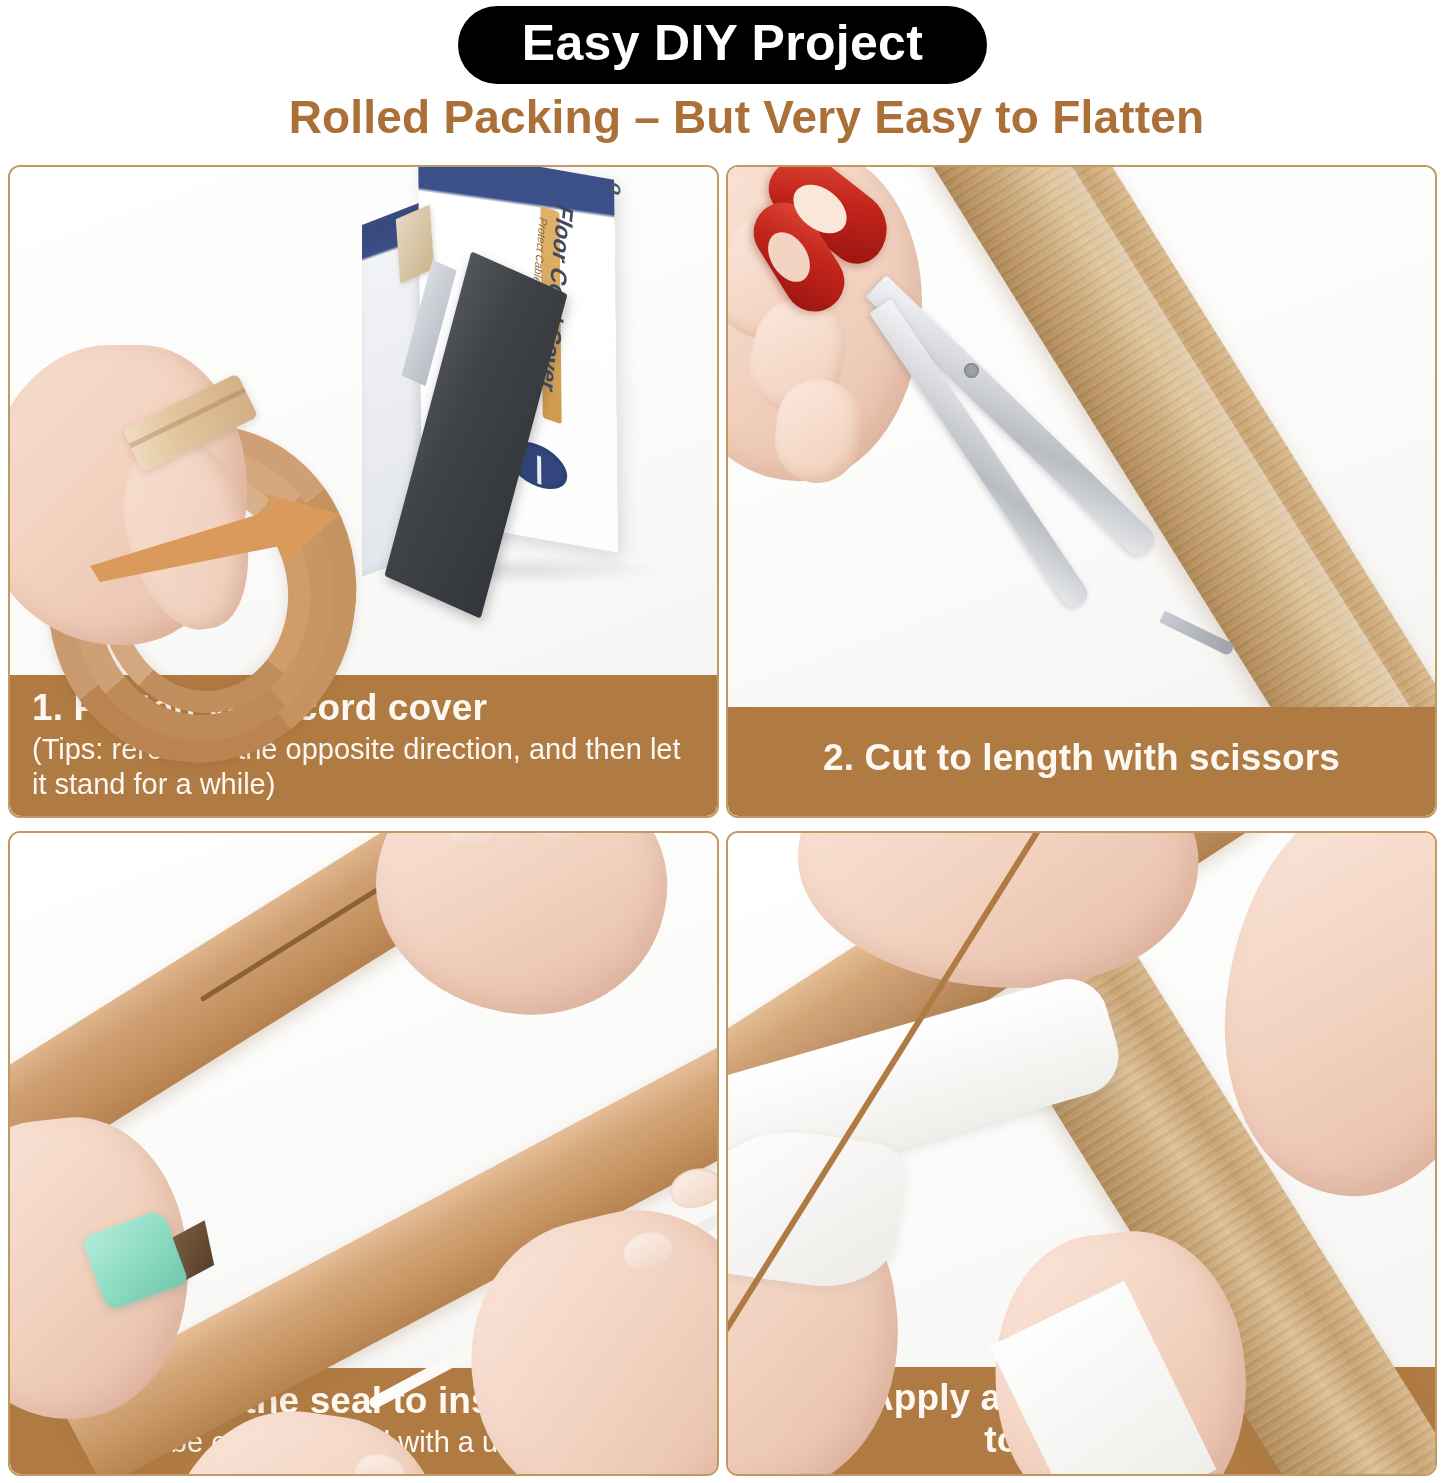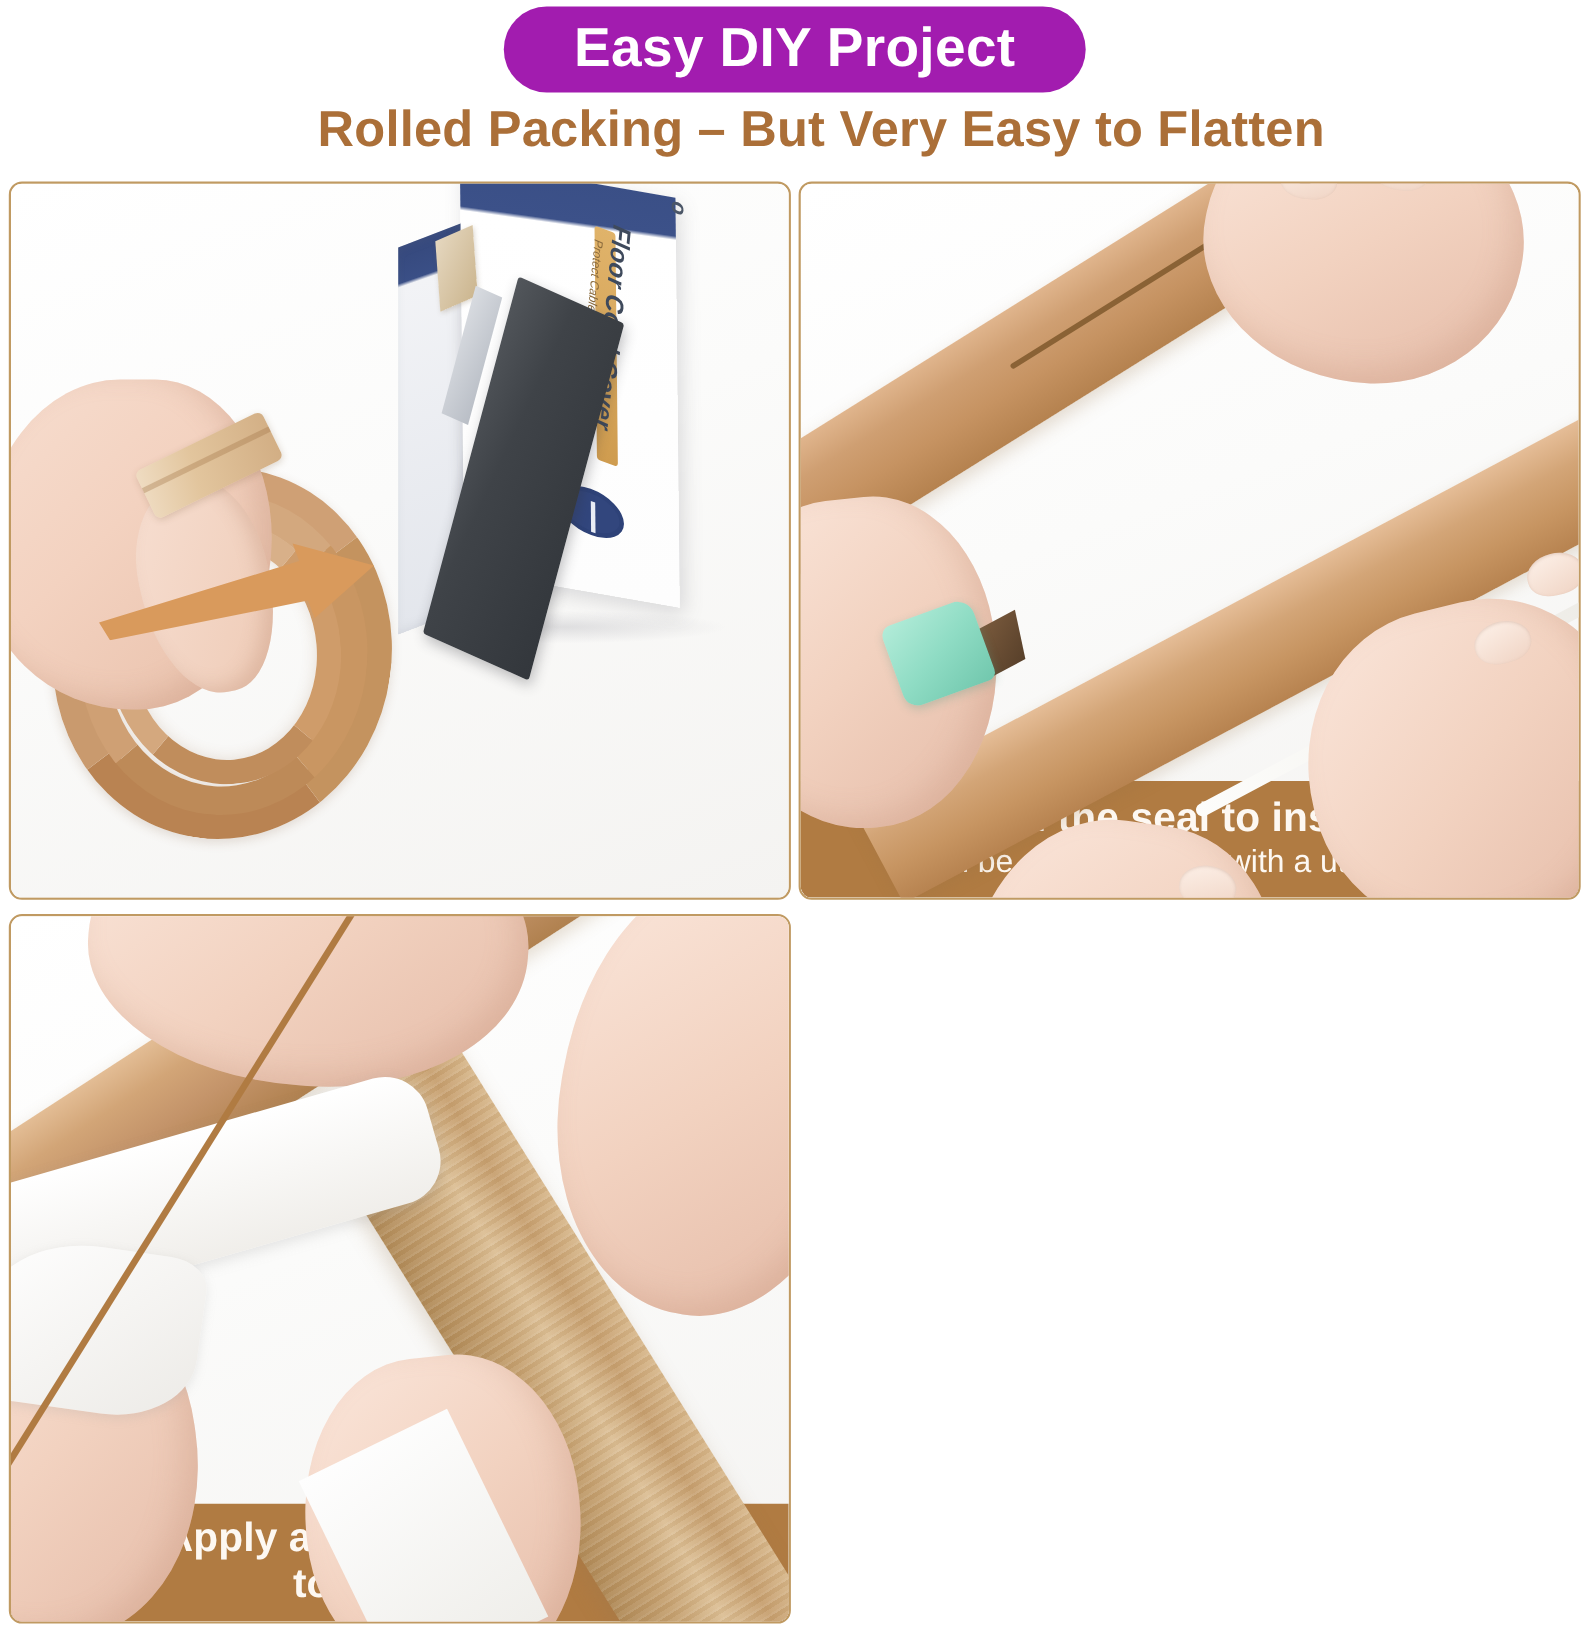--- a/index.html
+++ b/index.html
@@ -14,21 +14,21 @@
   }
 
   
   .header {
     width: 100%;
     padding-top: 6px;
     text-align: center;
   }
   .title-badge {
     display: inline-block;
-    background: #a21caf;
+    background: #000000;
     color: #ffffff;
     font-size: 50px;
     font-weight: bold;
     letter-spacing: 0.3px;
     padding: 12px 64px 16px 64px;
     border-radius: 44px;
     line-height: 1.0;
     white-space: nowrap;
   }
   .subtitle {
@@ -448,22 +448,49 @@
         <div class="box-flap"></div>
         <div class="black-strip-edge"></div>
         <div class="black-strip"></div>
       </div>
 
       <svg class="arrow" viewBox="0 0 250 90">
         <polygon points="0,74 182,18 176,2 250,22 196,70 190,54 10,90" fill="#d99a5c"></polygon>
       </svg>
     </div>
 
+    <div class="caption">
+      <div class="cap-main">1. Flatten your cord cover</div>
+      <div class="cap-sub">(Tips: reroll it in the opposite direction, and then let it stand for a while)</div>
+    </div>
   </div>
 
+  <div class="panel">
+    <div class="photo">
+      <div class="p2-strip">
+        <div class="p2-strip-hi"></div>
+      </div>
+      <div class="tip"></div>
+      <div class="p2-hand"></div>
+      <div class="p2-finger f1"></div>
+      <div class="p2-finger f2"></div>
+      <div class="p2-finger f3"></div>
+      <div class="scissor-blade sb1"></div>
+      <div class="scissor-blade sb2"></div>
+      <div class="scissor-handle sh1"></div>
+      <div class="scissor-handle sh2"></div>
+      <div class="sh-hole1"></div>
+      <div class="sh-hole2"></div>
+      <div class="pivot"></div>
+    </div>
+
+    <div class="caption cap-center cap-p2">
+      <div class="cap-main">2. Cut to length with scissors</div>
+    </div>
+  </div>
 
   <div class="panel">
     <div class="photo">
       <div class="p3-strip-a"></div>
       <div class="p3-strip-b"></div>
       <div class="p3-seal"></div>
       <div class="p3-hand p3h2"></div>
       <div class="p3-hand p3h3"></div>
       <div class="p3-hand p3h4"></div>
       <div class="p3-hand p3h1"></div>

